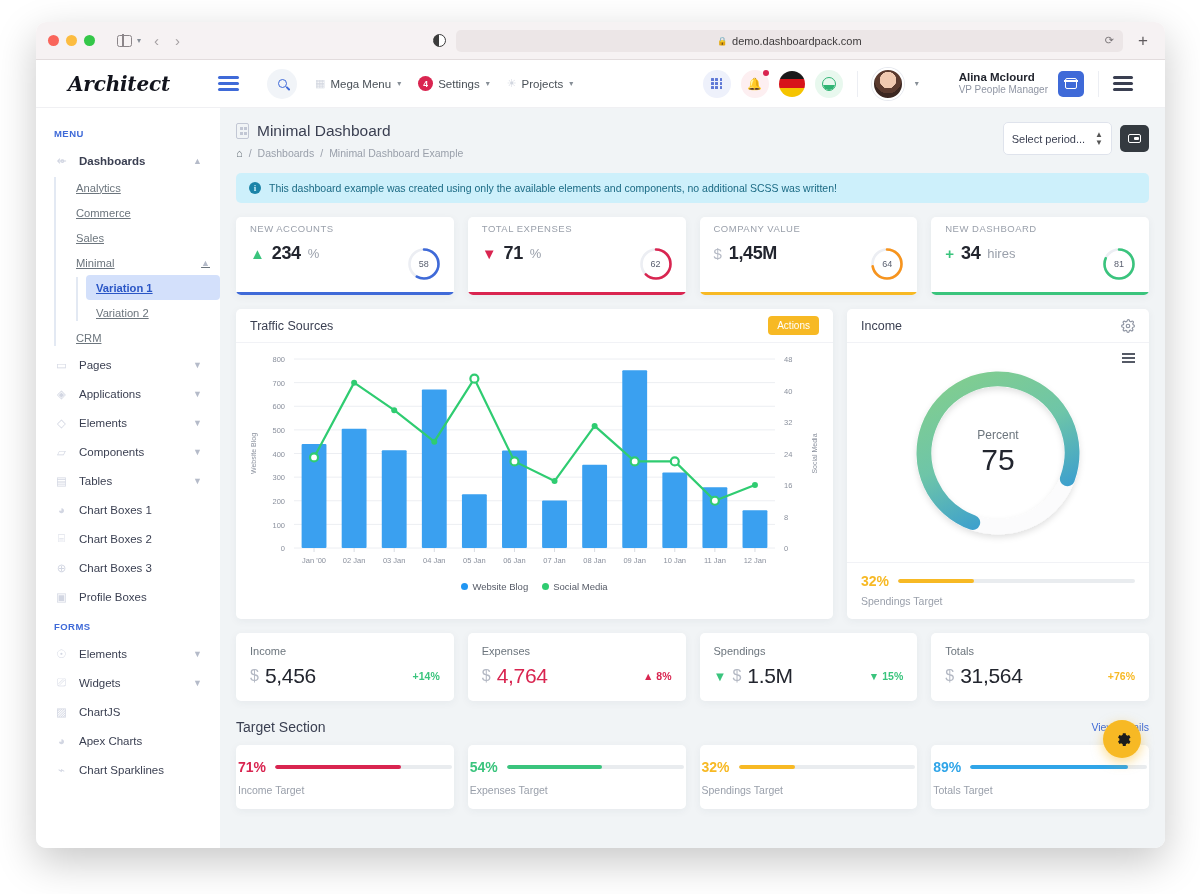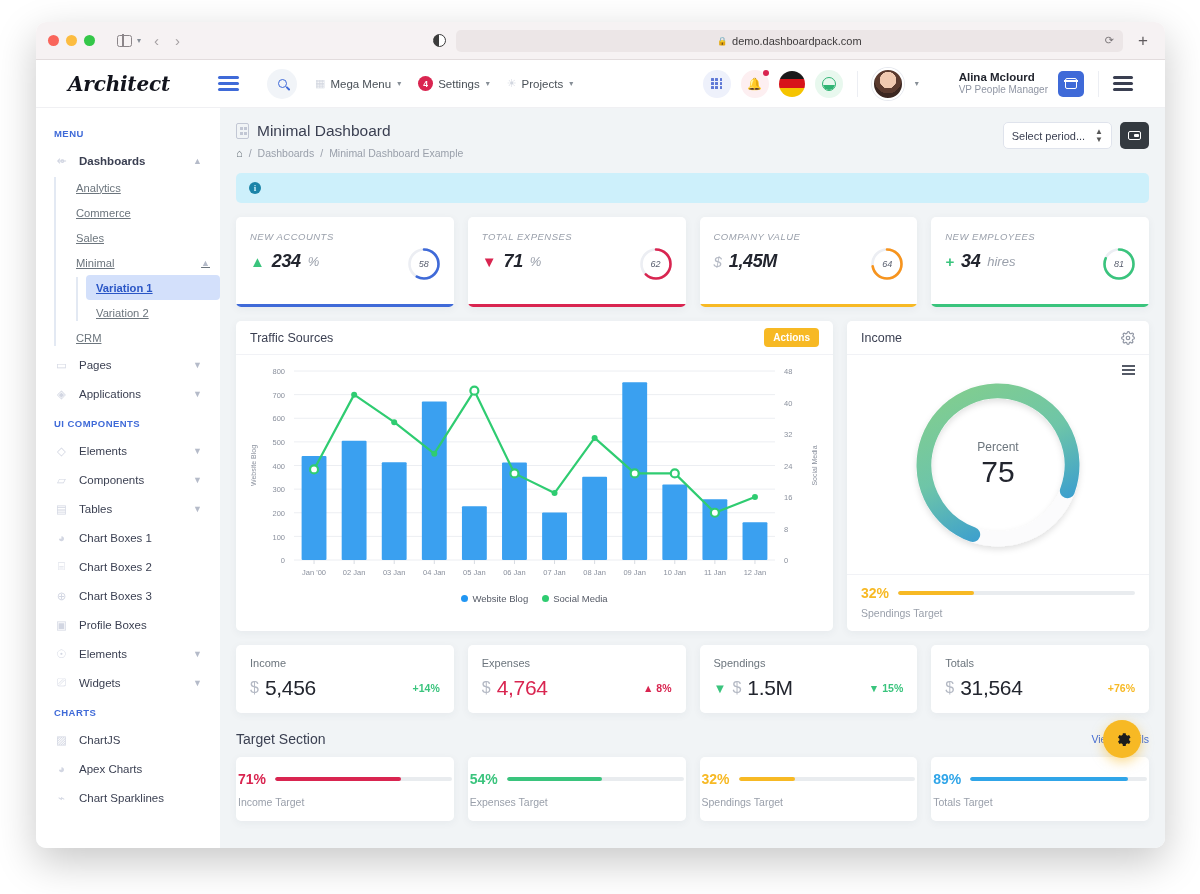--- a/index.html
+++ b/index.html
@@ -99,49 +99,49 @@
 
   .content { flex: 1; padding: 14px 16px 0; overflow: hidden; }
   .page-head { display: flex; align-items: flex-start; }
   .page-title { display: flex; align-items: center; gap: 8px; font-size: 15.5px; color: #3a3f51; }
   .bldg { width: 13px; height: 16px; border: 1.5px solid #c2c7d4; border-radius: 2px; position: relative; }
   .bldg::after { content:''; position:absolute; left:2.5px; top:2.5px; width:3px; height:3px; background:#c2c7d4; box-shadow: 4px 0 0 #c2c7d4, 0 5px 0 #c2c7d4, 4px 5px 0 #c2c7d4; }
   .breadcrumb { display: flex; align-items: center; gap: 6px; font-size: 10.5px; color: #9aa0ab; margin-top: 7px; }
   .breadcrumb .home { color: #6c757d; font-size: 11px; }
   .head-right { margin-left: auto; display: flex; align-items: center; gap: 8px; }
   .select-period {
-    background: #fff; border: 1px solid #dfe3ec; border-radius: 5px; height: 27px;
+    background: #fff; border: 1px solid #dfe3ec; border-radius: 5px; height: 33px;
     padding: 0 8px; font-size: 11px; color: #3a3f51; display: flex; align-items: center; gap: 10px;
   }
   .updown { font-size: 8px; line-height: .9; color: #555; }
   .dark-btn { width: 29px; height: 27px; border-radius: 5px; background: #343a40; display: flex; align-items: center; justify-content: center; }
   .dark-btn i { width: 13px; height: 9px; border: 1.6px solid #fff; border-radius: 2px; display: block; position: relative; }
   .dark-btn i::after { content:''; position:absolute; right: 1px; top: 1.5px; width: 5px; height: 3px; background: #fff; border-radius: 1px; }
 
   .alert {
     margin-top: 14px; background: #cdf0fb; border-radius: 5px; padding: 9px 13px;
     display: flex; align-items: center; gap: 8px; font-size: 10.5px; color: #1b6a84;
   }
   .info-ic { width: 12px; height: 12px; border-radius: 50%; background: #1b84a8; color: #cdf0fb; font-size: 9px; font-weight: 700; display: flex; align-items: center; justify-content: center; font-family: "Liberation Serif", serif; }
 
   .row4 { display: flex; gap: 14px; margin-top: 14px; }
   .card { background: #fff; border-radius: 5px; box-shadow: 0 2px 8px rgba(40,50,80,.055); }
-  .kpi { flex: 1; padding: 14px 14px 0; position: relative; overflow: hidden; height: 90px; font-style: italic; }
+  .kpi { flex: 1; padding: 6px 14px 0; position: relative; overflow: hidden; height: 78px; }
   .kpi-label { font-size: 9.5px; color: #9aa0ab; letter-spacing: .5px; }
   .kpi-main { display: flex; align-items: center; gap: 7px; margin-top: 9px; }
   .kpi-arrow { font-size: 15px; font-weight: 700; line-height: 1; }
   .kpi-val { font-size: 18px; font-weight: 700; color: #22252e; letter-spacing: -.4px; text-align: center; }
   .kpi-unit { font-size: 13px; color: #9aa0ab; }
   .kpi-ring { position: absolute; right: 13px; top: 30px; width: 34px; height: 34px; }
   .kpi-ring span { position: absolute; inset: 0; display: flex; align-items: center; justify-content: center; font-size: 9px; color: #5a6070; }
   .kpi-bar { position: absolute; left: 0; right: 0; bottom: 0; height: 3.5px; }
 
   .row-charts { display: flex; gap: 14px; margin-top: 14px; }
   .card-hd { height: 34px; display: flex; align-items: center; padding: 0 14px; border-bottom: 1px solid #f1f2f6; font-size: 12.5px; color: #3a3f51; }
-  .actions-btn { margin-left: auto; background: #f7b924; color: #fff; font-size: 10px; font-weight: 700; padding: 4px 9px; border-radius: 4px; }
+  .actions-btn { margin-left: auto; background: #f7b924; color: #fff; font-size: 10px; font-weight: 400; padding: 4px 9px; border-radius: 4px; }
   .gear-ic { margin-left: auto; width: 14px; height: 14px; color: #8e94a2; }
   .chart-card { width: 597px; height: 310px; }
   .income-card { flex: 1; height: 310px; display: flex; flex-direction: column; }
 
   .chart-area { position: relative; padding: 8px 6px 0; }
   .legend { display: flex; justify-content: center; gap: 14px; margin-top: 1px; font-size: 9.5px; color: #555a66; }
   .legend i { width: 7px; height: 7px; border-radius: 50%; display: inline-block; margin-right: 4px; }
 
   .donut-wrap { flex: 1; display: flex; align-items: center; justify-content: center; position: relative; }
   .hamb-sm { position: absolute; right: 14px; top: 10px; width: 13px; display: flex; flex-direction: column; gap: 2.4px; }
@@ -303,21 +303,20 @@
         <span class="side-ic">▭</span>
         <span>Pages</span>
         <span class="side-chev">▼</span>
       </div>
       <div class="side-item">
         <span class="side-ic">◈</span>
         <span>Applications</span>
         <span class="side-chev">▼</span>
       </div>
 
-      <div class="side-head">UI COMPONENTS</div>
       <div class="side-item">
         <span class="side-ic">◇</span>
         <span>Elements</span>
         <span class="side-chev">▼</span>
       </div>
       <div class="side-item">
         <span class="side-ic">▱</span>
         <span>Components</span>
         <span class="side-chev">▼</span>
       </div>
@@ -337,32 +336,32 @@
       </div>
       <div class="side-item">
         <span class="side-ic">⊕</span>
         <span>Chart Boxes 3</span>
       </div>
       <div class="side-item">
         <span class="side-ic">▣</span>
         <span>Profile Boxes</span>
       </div>
 
+      <div class="side-head">FORMS</div>
       <div class="side-item">
         <span class="side-ic">☉</span>
         <span>Elements</span>
         <span class="side-chev">▼</span>
       </div>
       <div class="side-item">
         <span class="side-ic">⎚</span>
         <span>Widgets</span>
         <span class="side-chev">▼</span>
       </div>
 
-      <div class="side-head">CHARTS</div>
       <div class="side-item">
         <span class="side-ic">▨</span>
         <span>ChartJS</span>
       </div>
       <div class="side-item">
         <span class="side-ic">◕</span>
         <span>Apex Charts</span>
       </div>
       <div class="side-item">
         <span class="side-ic">⌁</span>
@@ -392,20 +391,21 @@
             <span class="updown">▲<br>▼</span>
           </div>
           <div class="dark-btn">
               <i></i>
             </div>
         </div>
       </div>
 
       <div class="alert">
         <span class="info-ic">i</span>
+        <span>This dashboard example was created using only the available elements and components, no additional SCSS was written!</span>
       </div>
 
       <div class="row4">
         <div class="card kpi">
           <div class="kpi-label">NEW ACCOUNTS</div>
           <div class="kpi-main">
             <span class="kpi-arrow" style="color:#3ac47d">▲</span>
             <span class="kpi-val">234</span>
             <span class="kpi-unit">%</span>
           </div>
@@ -446,21 +446,21 @@
             <svg width="34" height="34" viewBox="0 0 34 34">
                 <circle cx="17" cy="17" r="14.5" fill="none" stroke="#eceef3" stroke-width="2.6"></circle>
                 <circle cx="17" cy="17" r="14.5" fill="none" stroke="#f7941d" stroke-width="2.6" stroke-linecap="round" stroke-dasharray="65.6 78.3" transform="rotate(-90 17 17)"></circle>
               </svg>
             <span>64</span>
           </div>
           <div class="kpi-bar" style="background:#f7b924"></div>
         </div>
 
         <div class="card kpi">
-          <div class="kpi-label">NEW EMPLOYEES</div>
+          <div class="kpi-label">NEW DASHBOARD</div>
           <div class="kpi-main">
             <span class="kpi-arrow" style="color:#3ac47d">+</span>
             <span class="kpi-val">34</span>
             <span class="kpi-unit">hires</span>
           </div>
           <div class="kpi-ring">
             <svg width="34" height="34" viewBox="0 0 34 34">
                 <circle cx="17" cy="17" r="14.5" fill="none" stroke="#eceef3" stroke-width="2.6"></circle>
                 <circle cx="17" cy="17" r="14.5" fill="none" stroke="#3ac47d" stroke-width="2.6" stroke-linecap="round" stroke-dasharray="73.8 70.1" transform="rotate(-90 17 17)"></circle>
               </svg>

